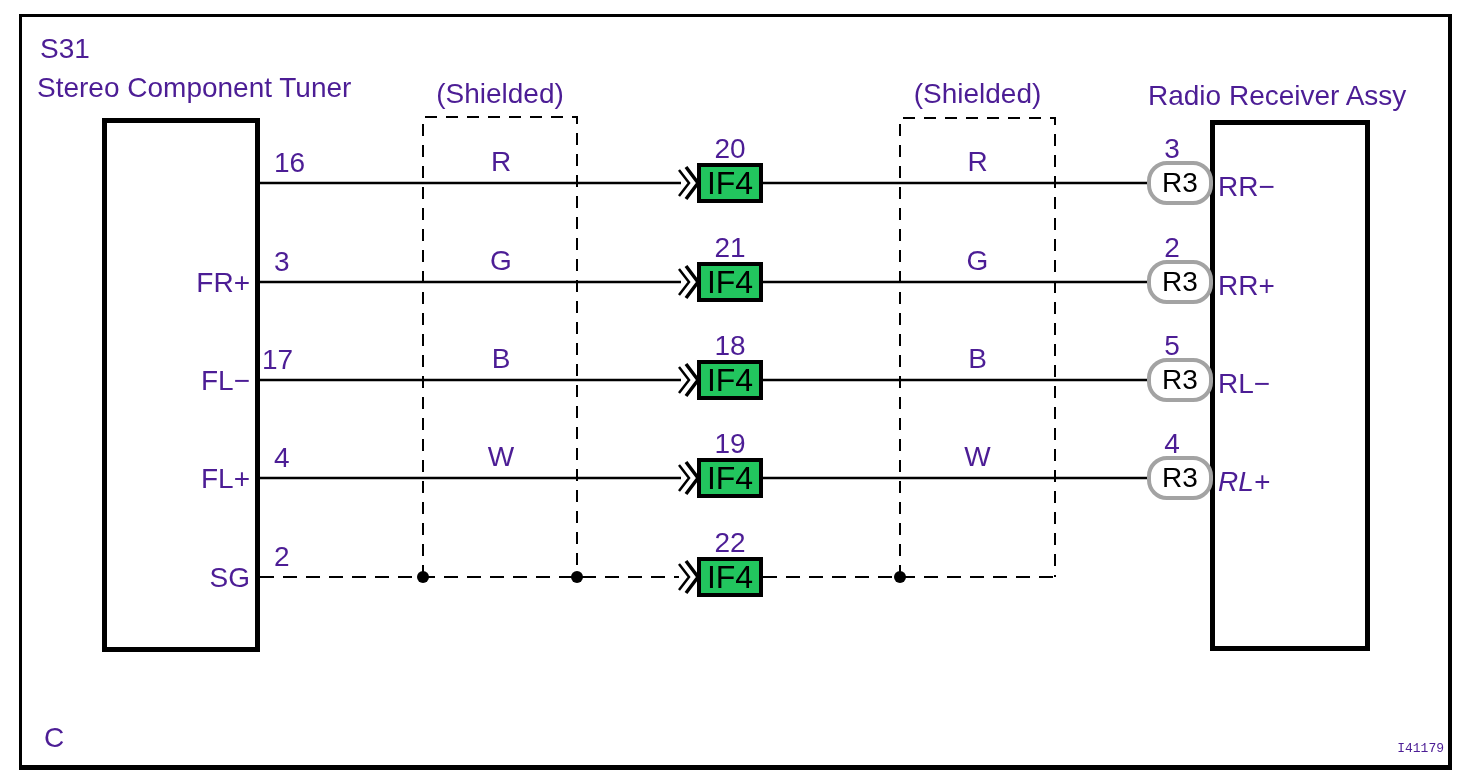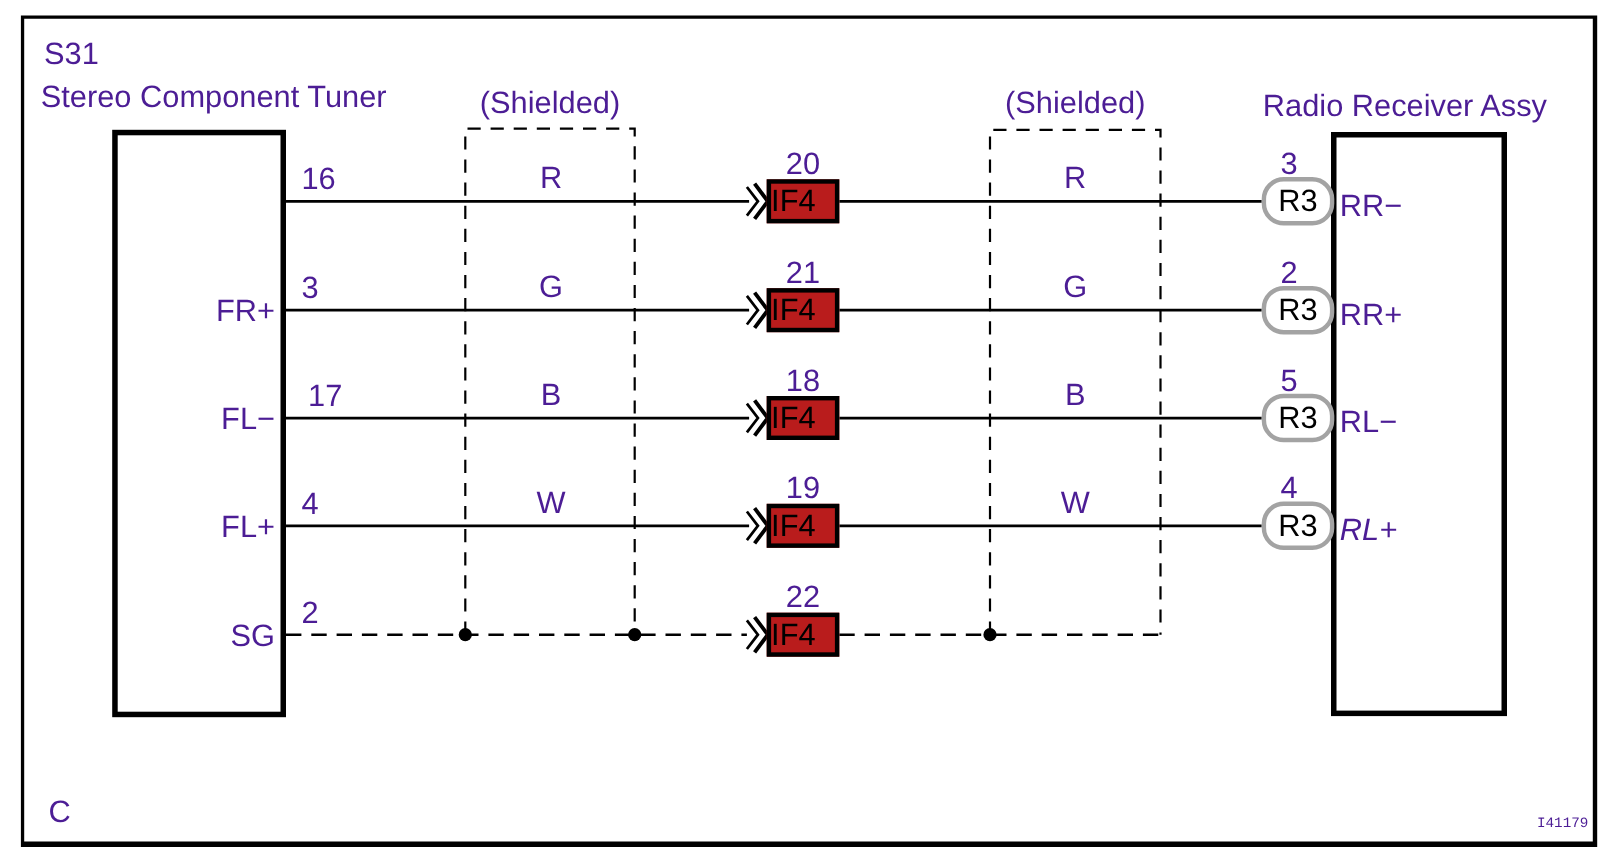--- a/index.html
+++ b/index.html
@@ -6,23 +6,23 @@
   #stage{position:relative;width:1472px;height:780px;background:#fff;overflow:hidden;
          font-family:"Liberation Sans",sans-serif;color:#000;}
   .txt{position:absolute;font-size:28px;line-height:32px;color:#4c1d95;white-space:nowrap;z-index:4;}
   .center{text-align:center;}
   .rightalign{text-align:right;}
   .small{font-size:13px;line-height:22px;font-family:Liberation Mono, monospace;}
   #frame{position:absolute;left:19px;top:14px;width:1433px;height:756px;
          border-style:solid;border-color:#000;border-width:3px 4px 5px 3px;box-sizing:border-box;z-index:0;}
   .compbox{position:absolute;border:5px solid #000;background:#fff;box-sizing:border-box;z-index:2;}
   #wires{position:absolute;left:0;top:0;z-index:1;}
-  .if4box{position:absolute;width:66px;height:40px;border:4px solid #000;background:#b91c1c;
-          box-sizing:border-box;display:flex;align-items:center;
-          font-size:28px;z-index:3;}
+  .if4box{position:absolute;width:66px;height:40px;border:4px solid #000;background:#22c55e;
+          box-sizing:border-box;display:flex;align-items:center;justify-content:center;
+          font-size:32px;z-index:3;}
   .r3oval{position:absolute;width:66px;height:44px;border:4px solid #a3a3a3;background:#fff;
           box-sizing:border-box;border-radius:20px;display:flex;align-items:center;justify-content:center;
           font-size:28px;z-index:3;}
 </style>
 </head>
 <body>
 
 <div id="stage">
 
   <div id="frame"></div>
@@ -98,21 +98,21 @@
       <span>IF4</span>
     </div>
   <div class="txt center" style="left:900px;top:245px;width:155px;">G</div>
   <div class="txt center" style="left:1141px;top:232px;width:62px;">2</div>
   <div class="r3oval" style="left:1147px;top:260px;">
       <span>R3</span>
     </div>
   <div class="txt" style="left:1218px;top:270px;">RR+</div>
 
   <div class="txt rightalign" style="left:102px;top:365px;width:148px;">FL−</div>
-  <div class="txt" style="left:280px;top:344px;">17</div>
+  <div class="txt" style="left:262px;top:344px;">17</div>
   <div class="txt center" style="left:425px;top:343px;width:152px;">B</div>
   <div class="txt center" style="left:688px;top:330px;width:84px;">18</div>
   <div class="if4box" style="left:697px;top:360px;">
       <span>IF4</span>
     </div>
   <div class="txt center" style="left:900px;top:343px;width:155px;">B</div>
   <div class="txt center" style="left:1141px;top:330px;width:62px;">5</div>
   <div class="r3oval" style="left:1147px;top:358px;">
       <span>R3</span>
     </div>

